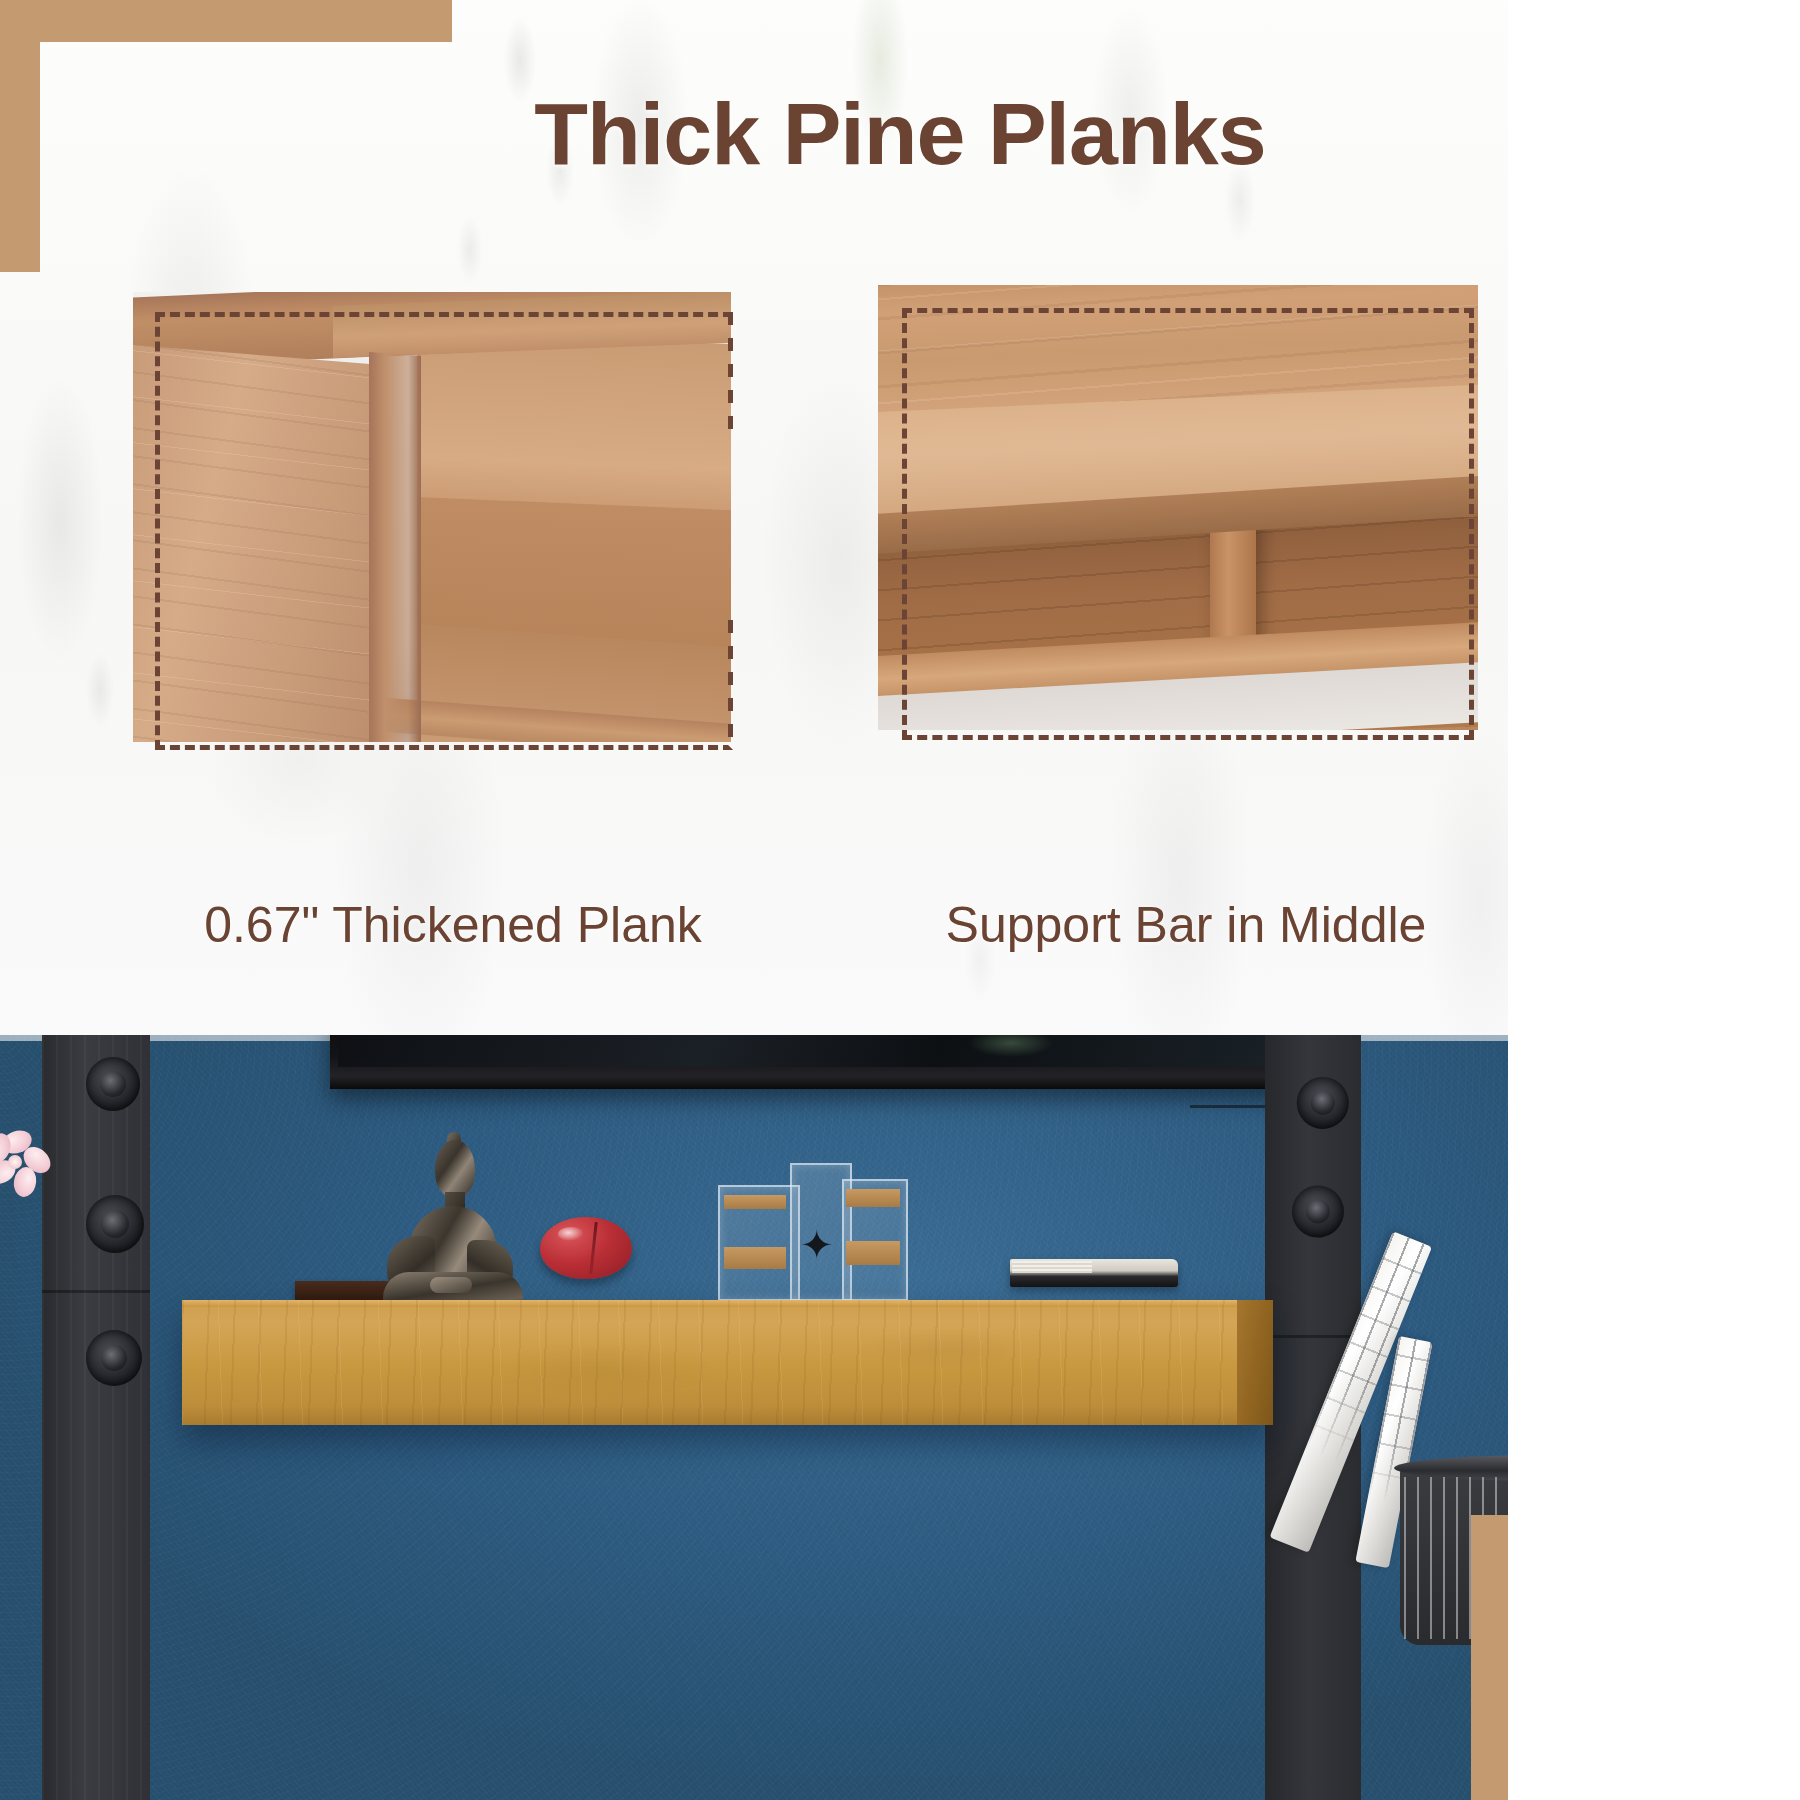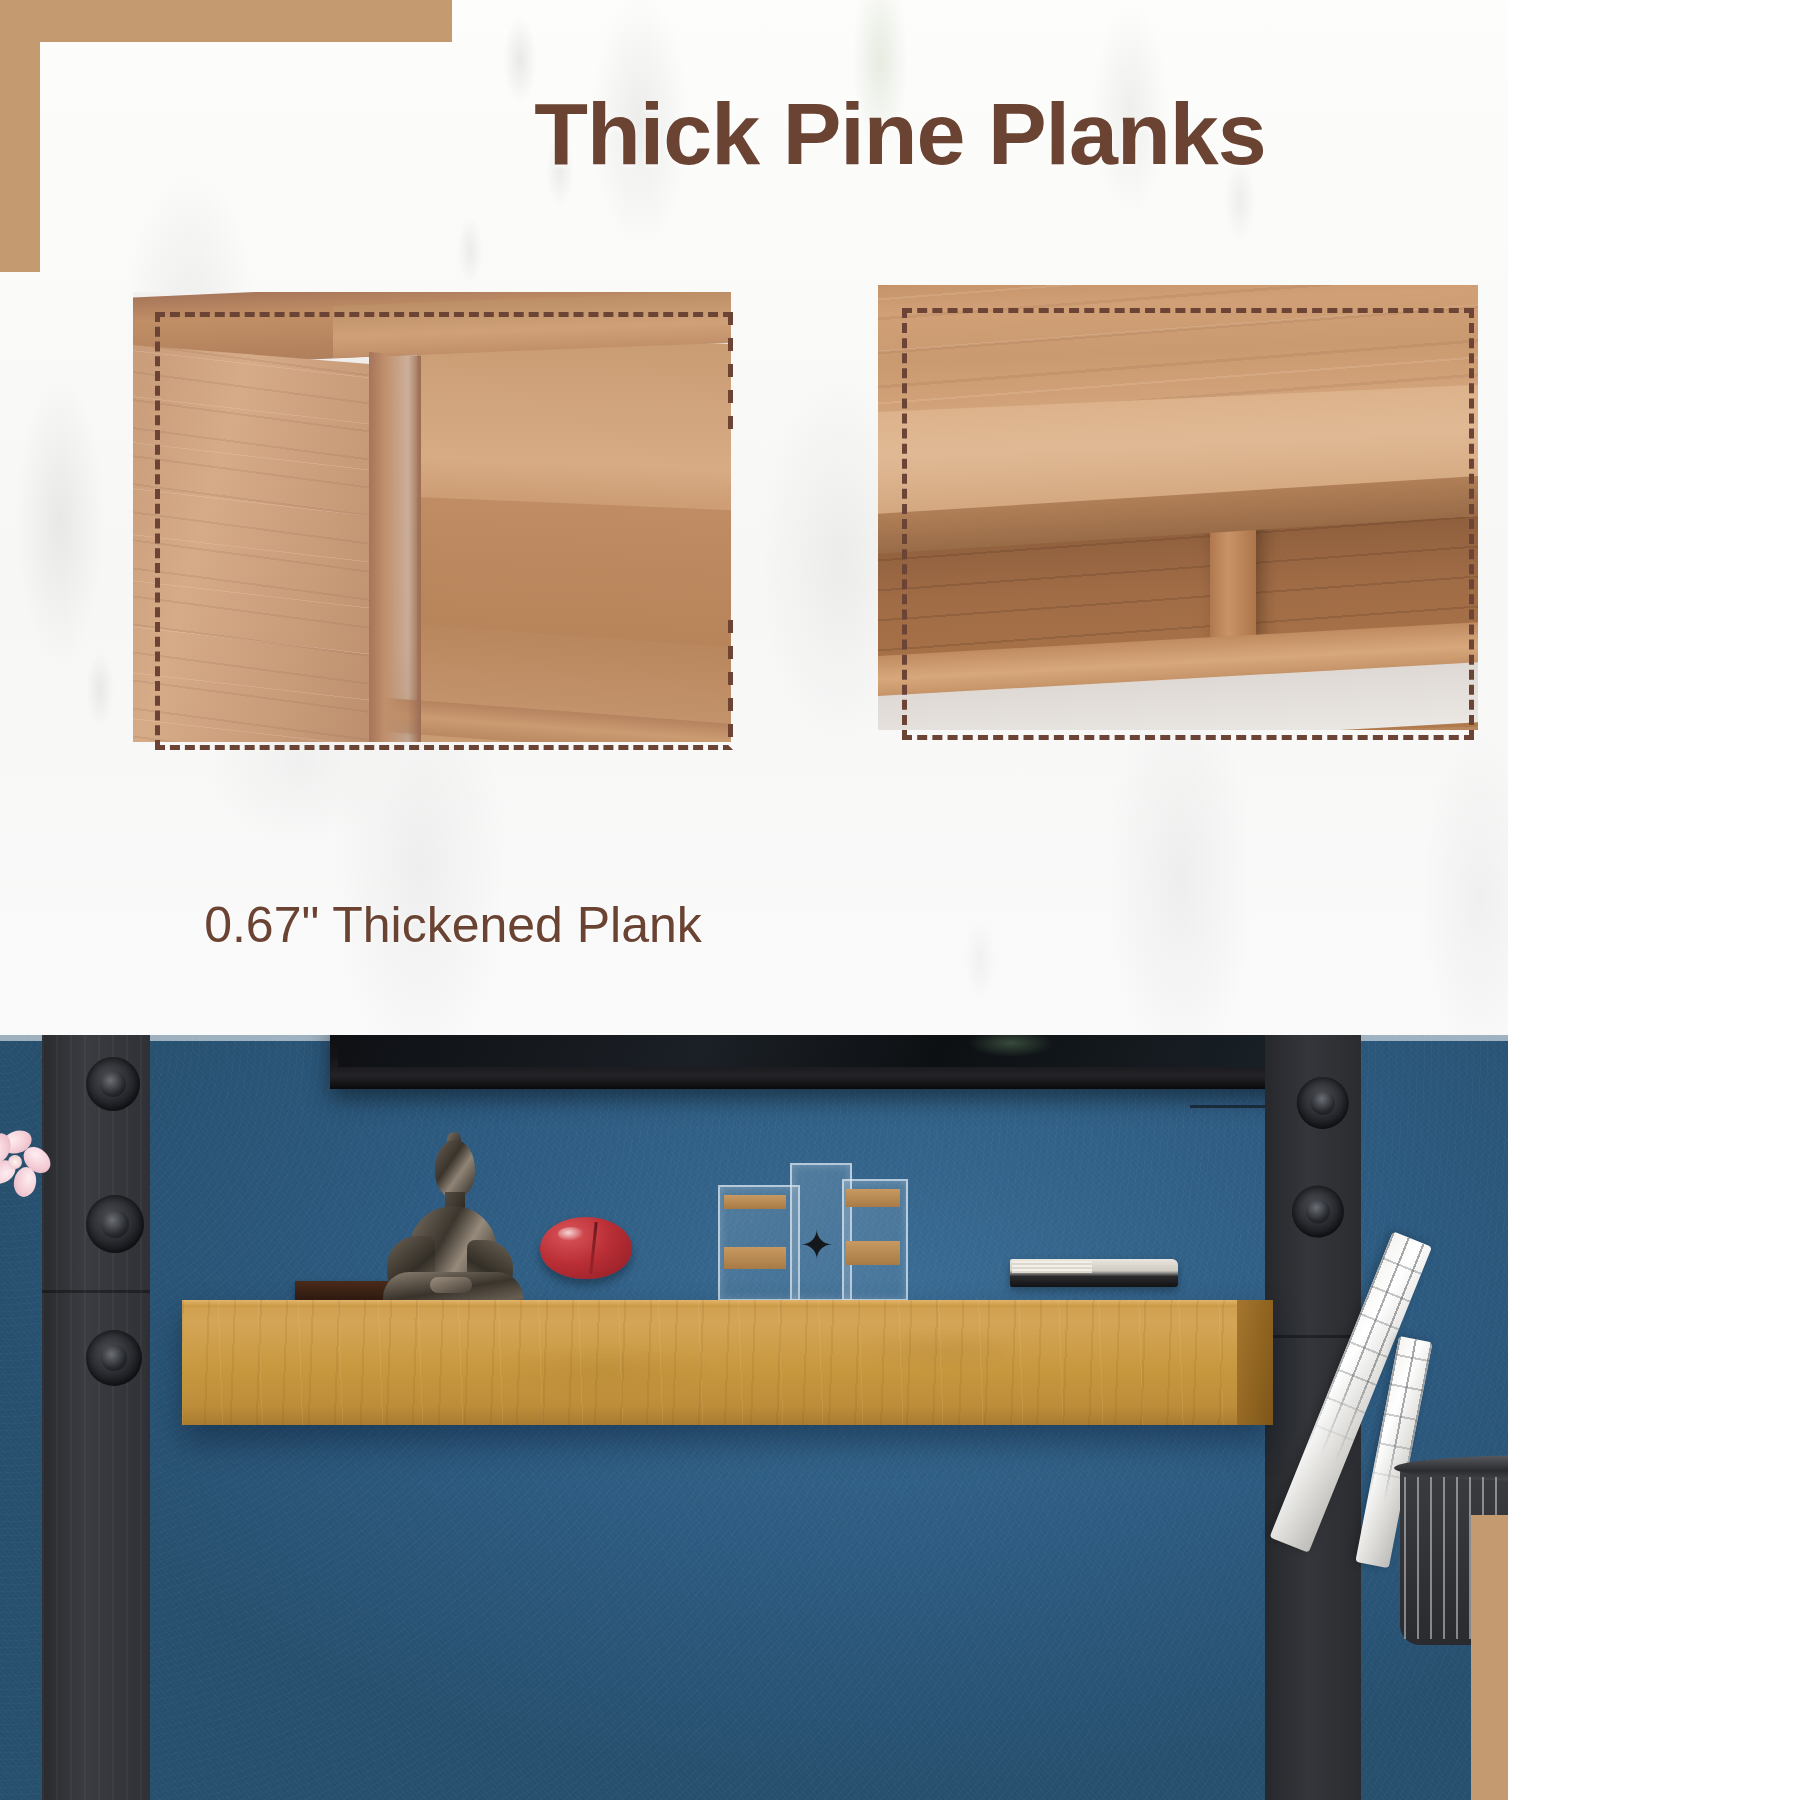--- a/index.html
+++ b/index.html
@@ -399,20 +399,21 @@
         <div class="sp-rail-grain"></div>
       </div>
       <div class="sp-midrail"></div>
       <div class="sp-underside"></div>
       <div class="sp-basefront"></div>
       <div class="sp-floor"></div>
     </div>
     <div class="dash-frame right"></div>
 
     <div class="caption left">0.67" Thickened Plank</div>
+    <div class="caption right">Support Bar in Middle</div>
   </div>
 
   <div class="scene">
     <div class="wall">
       <div class="wall-tex"></div>
     </div>
     <div class="scene-topfade"></div>
 
     <div class="tv">
       <div class="tv-screen"></div>

